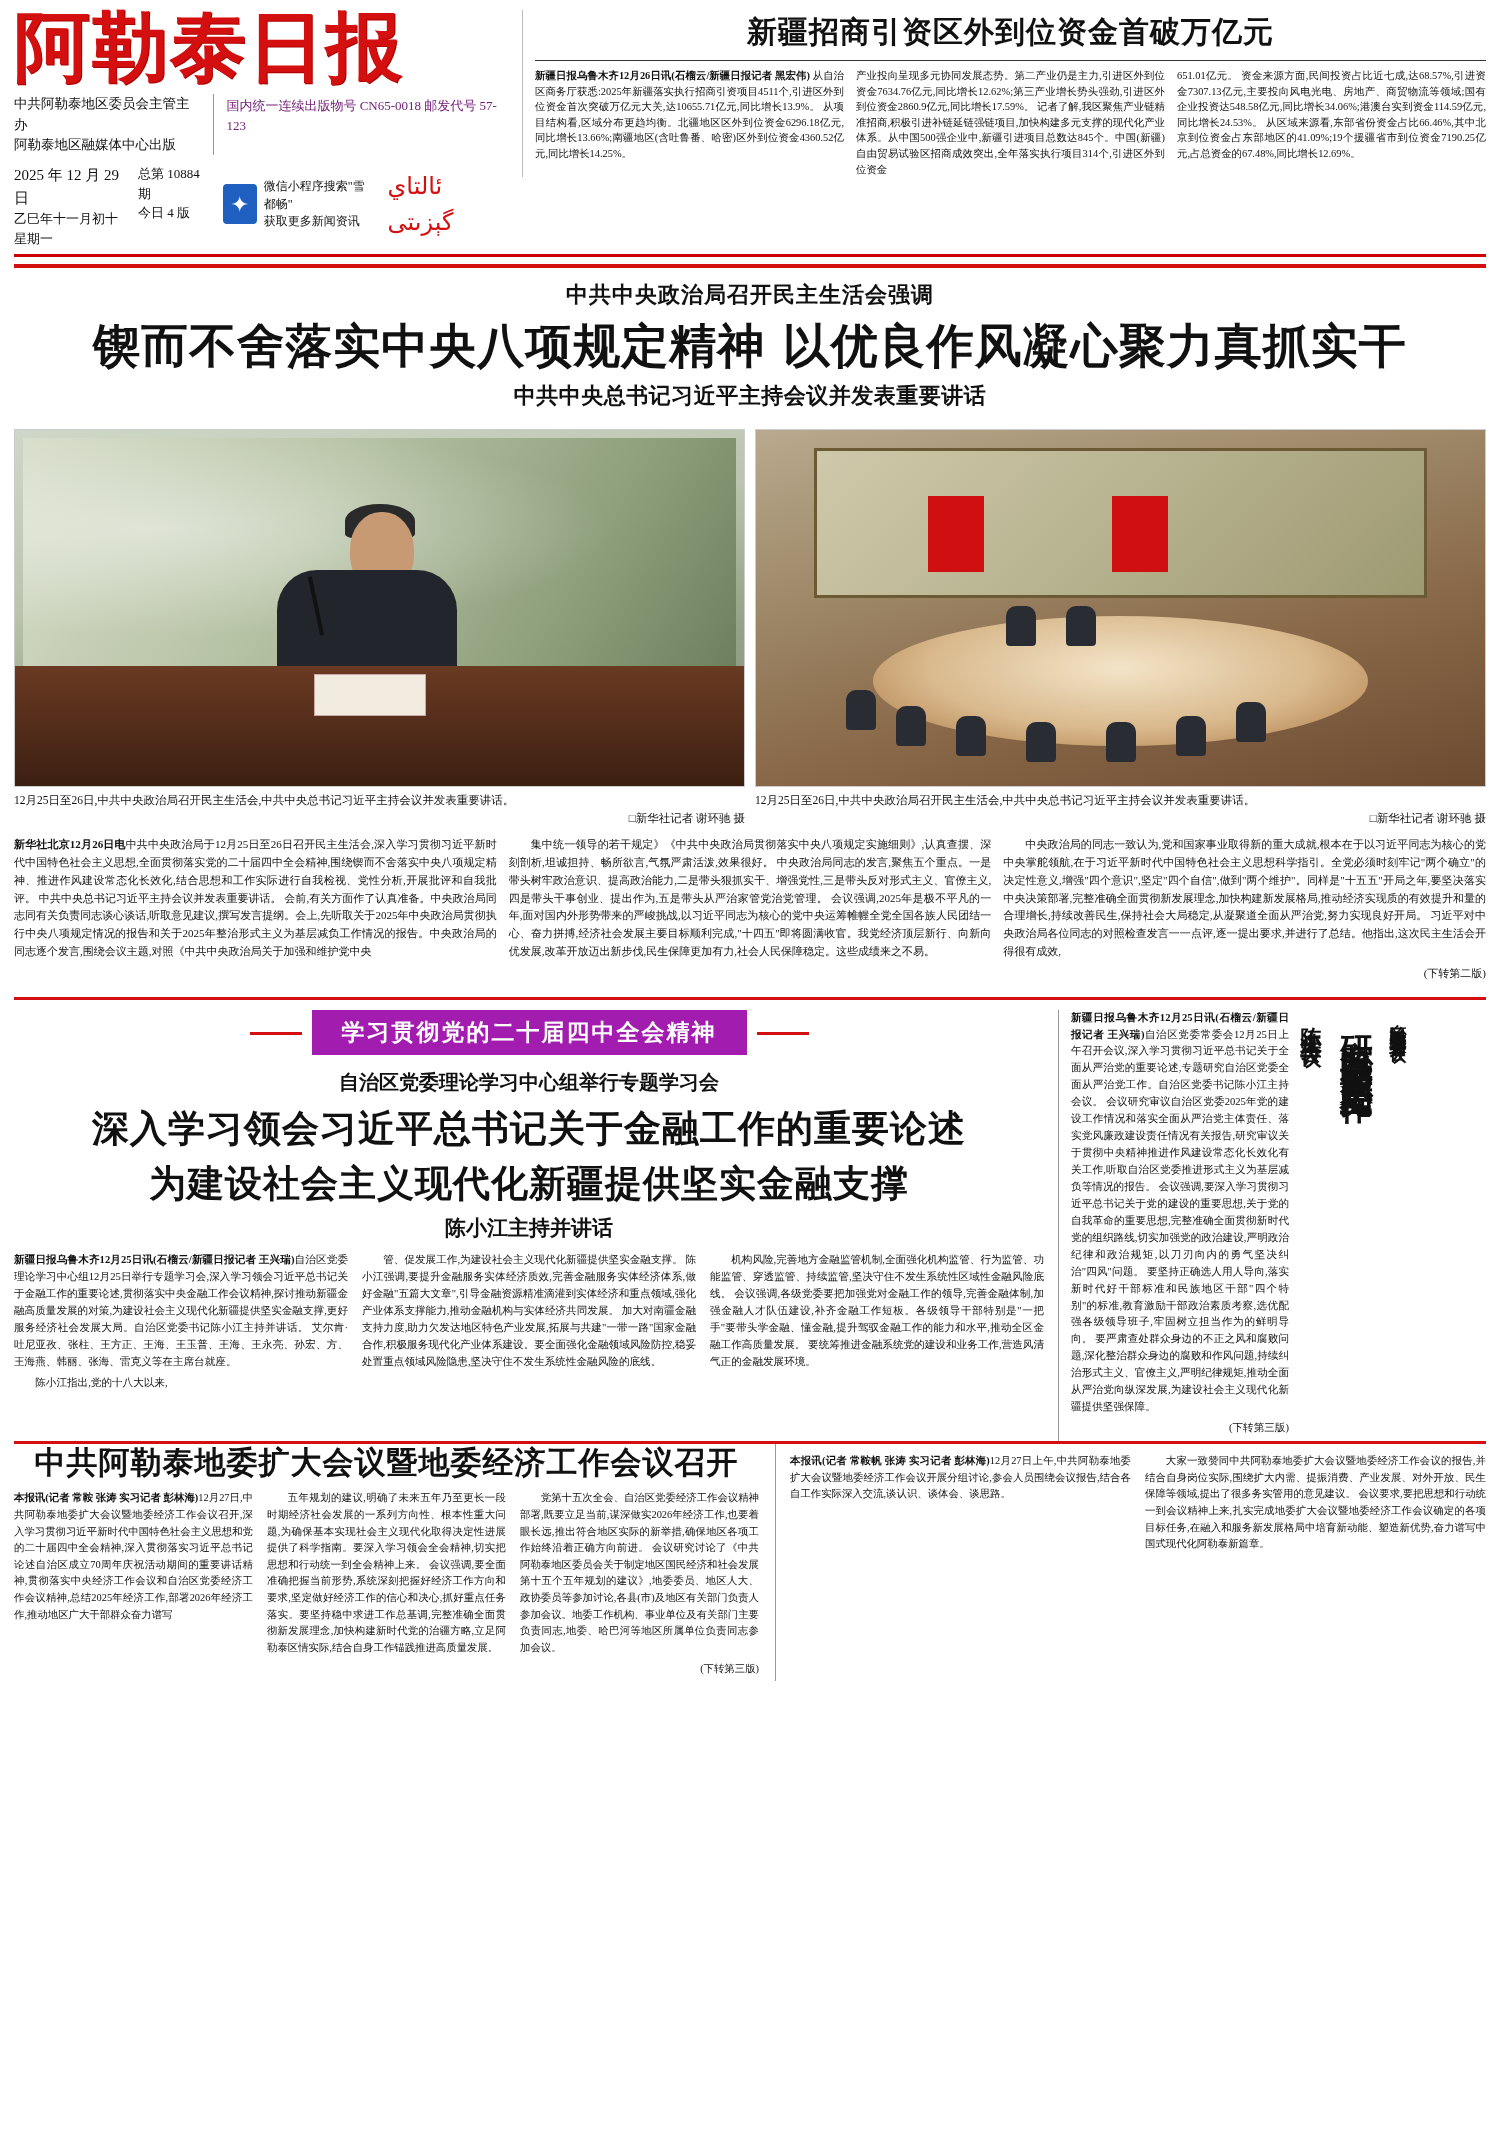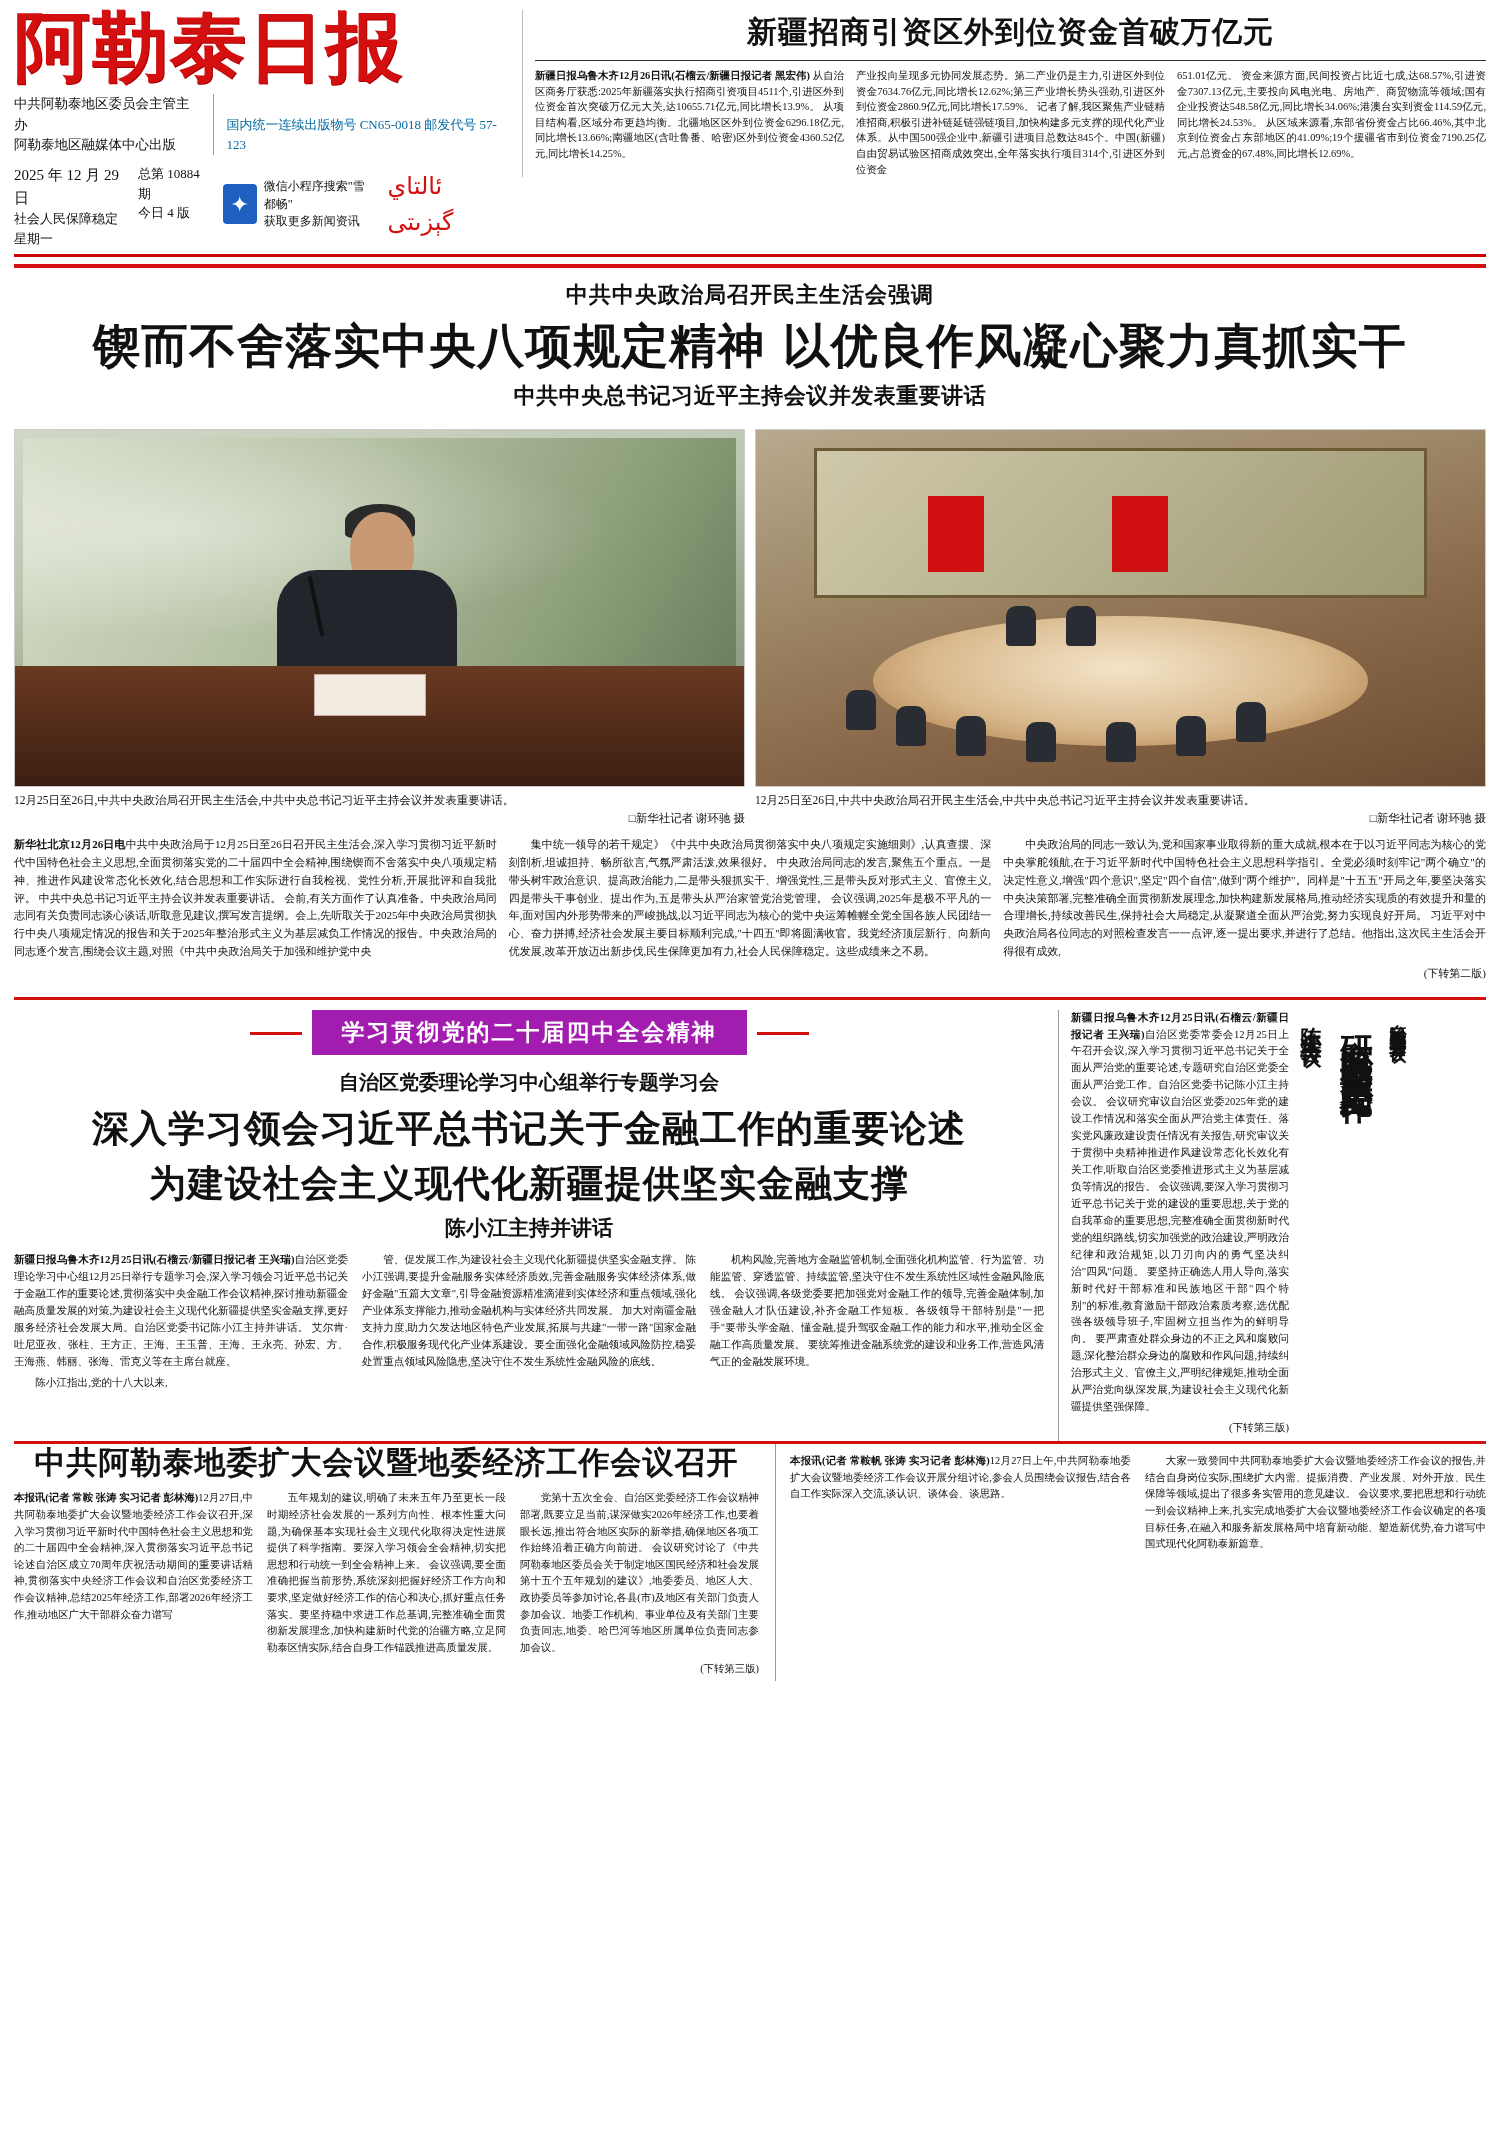--- a/index.html
+++ b/index.html
@@ -24,21 +24,21 @@
     font-size: 76px;
     line-height: 0.98;
     color: #d30f0f;
     letter-spacing: 2px;
     text-shadow: 1px 1px 0 #a00;
     white-space: nowrap;
   }
   .mast-sub { margin-top: 10px; display: flex; align-items: flex-start; }
   .mast-sub-left { font-size: 13.5px; line-height: 1.5; color: #111; }
   .mast-divider { width: 1px; background: #999; align-self: stretch; margin: 0 12px; }
-  .mast-sub-right { font-size: 13px; line-height: 1.5; color: #0369a1; padding-top: 2px; margin-top: 19px; }
+  .mast-sub-right { font-size: 13px; line-height: 1.5; color: #701a75; padding-top: 2px; }
   .mast-dates { margin-top: 9px; display: flex; align-items: flex-start; font-size: 13px; line-height: 1.5; }
   .mast-dates .col { margin-right: 18px; }
   .mast-dates .big { font-size: 15px; }
   .qr-row { display: flex; align-items: center; margin-top: 4px; }
   .qr-badge {
     width: 40px; height: 40px; background: #1f5fbf; color: #fff; border-radius: 4px;
     display: flex; align-items: center; justify-content: center; font-size: 22px; margin-right: 7px;
   }
   .qr-text { font-size: 12px; line-height: 1.45; color: #111; }
   .uyghur { font-size: 24px; color: #d30f0f; font-family: "DejaVu Sans", sans-serif; margin-left: 14px; }
@@ -158,21 +158,21 @@
         <div class="mast-sub-left">
           <div>中共阿勒泰地区委员会主管主办</div>
           <div>阿勒泰地区融媒体中心出版</div>
         </div>
         <div class="mast-divider"></div>
         <div class="mast-sub-right">国内统一连续出版物号 CN65-0018  邮发代号 57-123</div>
       </div>
       <div class="mast-dates">
         <div class="col">
           <div class="big">2025 年 12 月 29 日</div>
-          <div>社会人民保障稳定</div>
+          <div>乙巳年十一月初十</div>
           <div>星期一</div>
         </div>
         <div class="col">
           <div>总第 10884 期</div>
           <div>今日 4 版</div>
         </div>
         <div class="col qr-row">
           <div class="qr-badge">✦</div>
           <div class="qr-text">
             <div>微信小程序搜索"雪都畅"</div>

